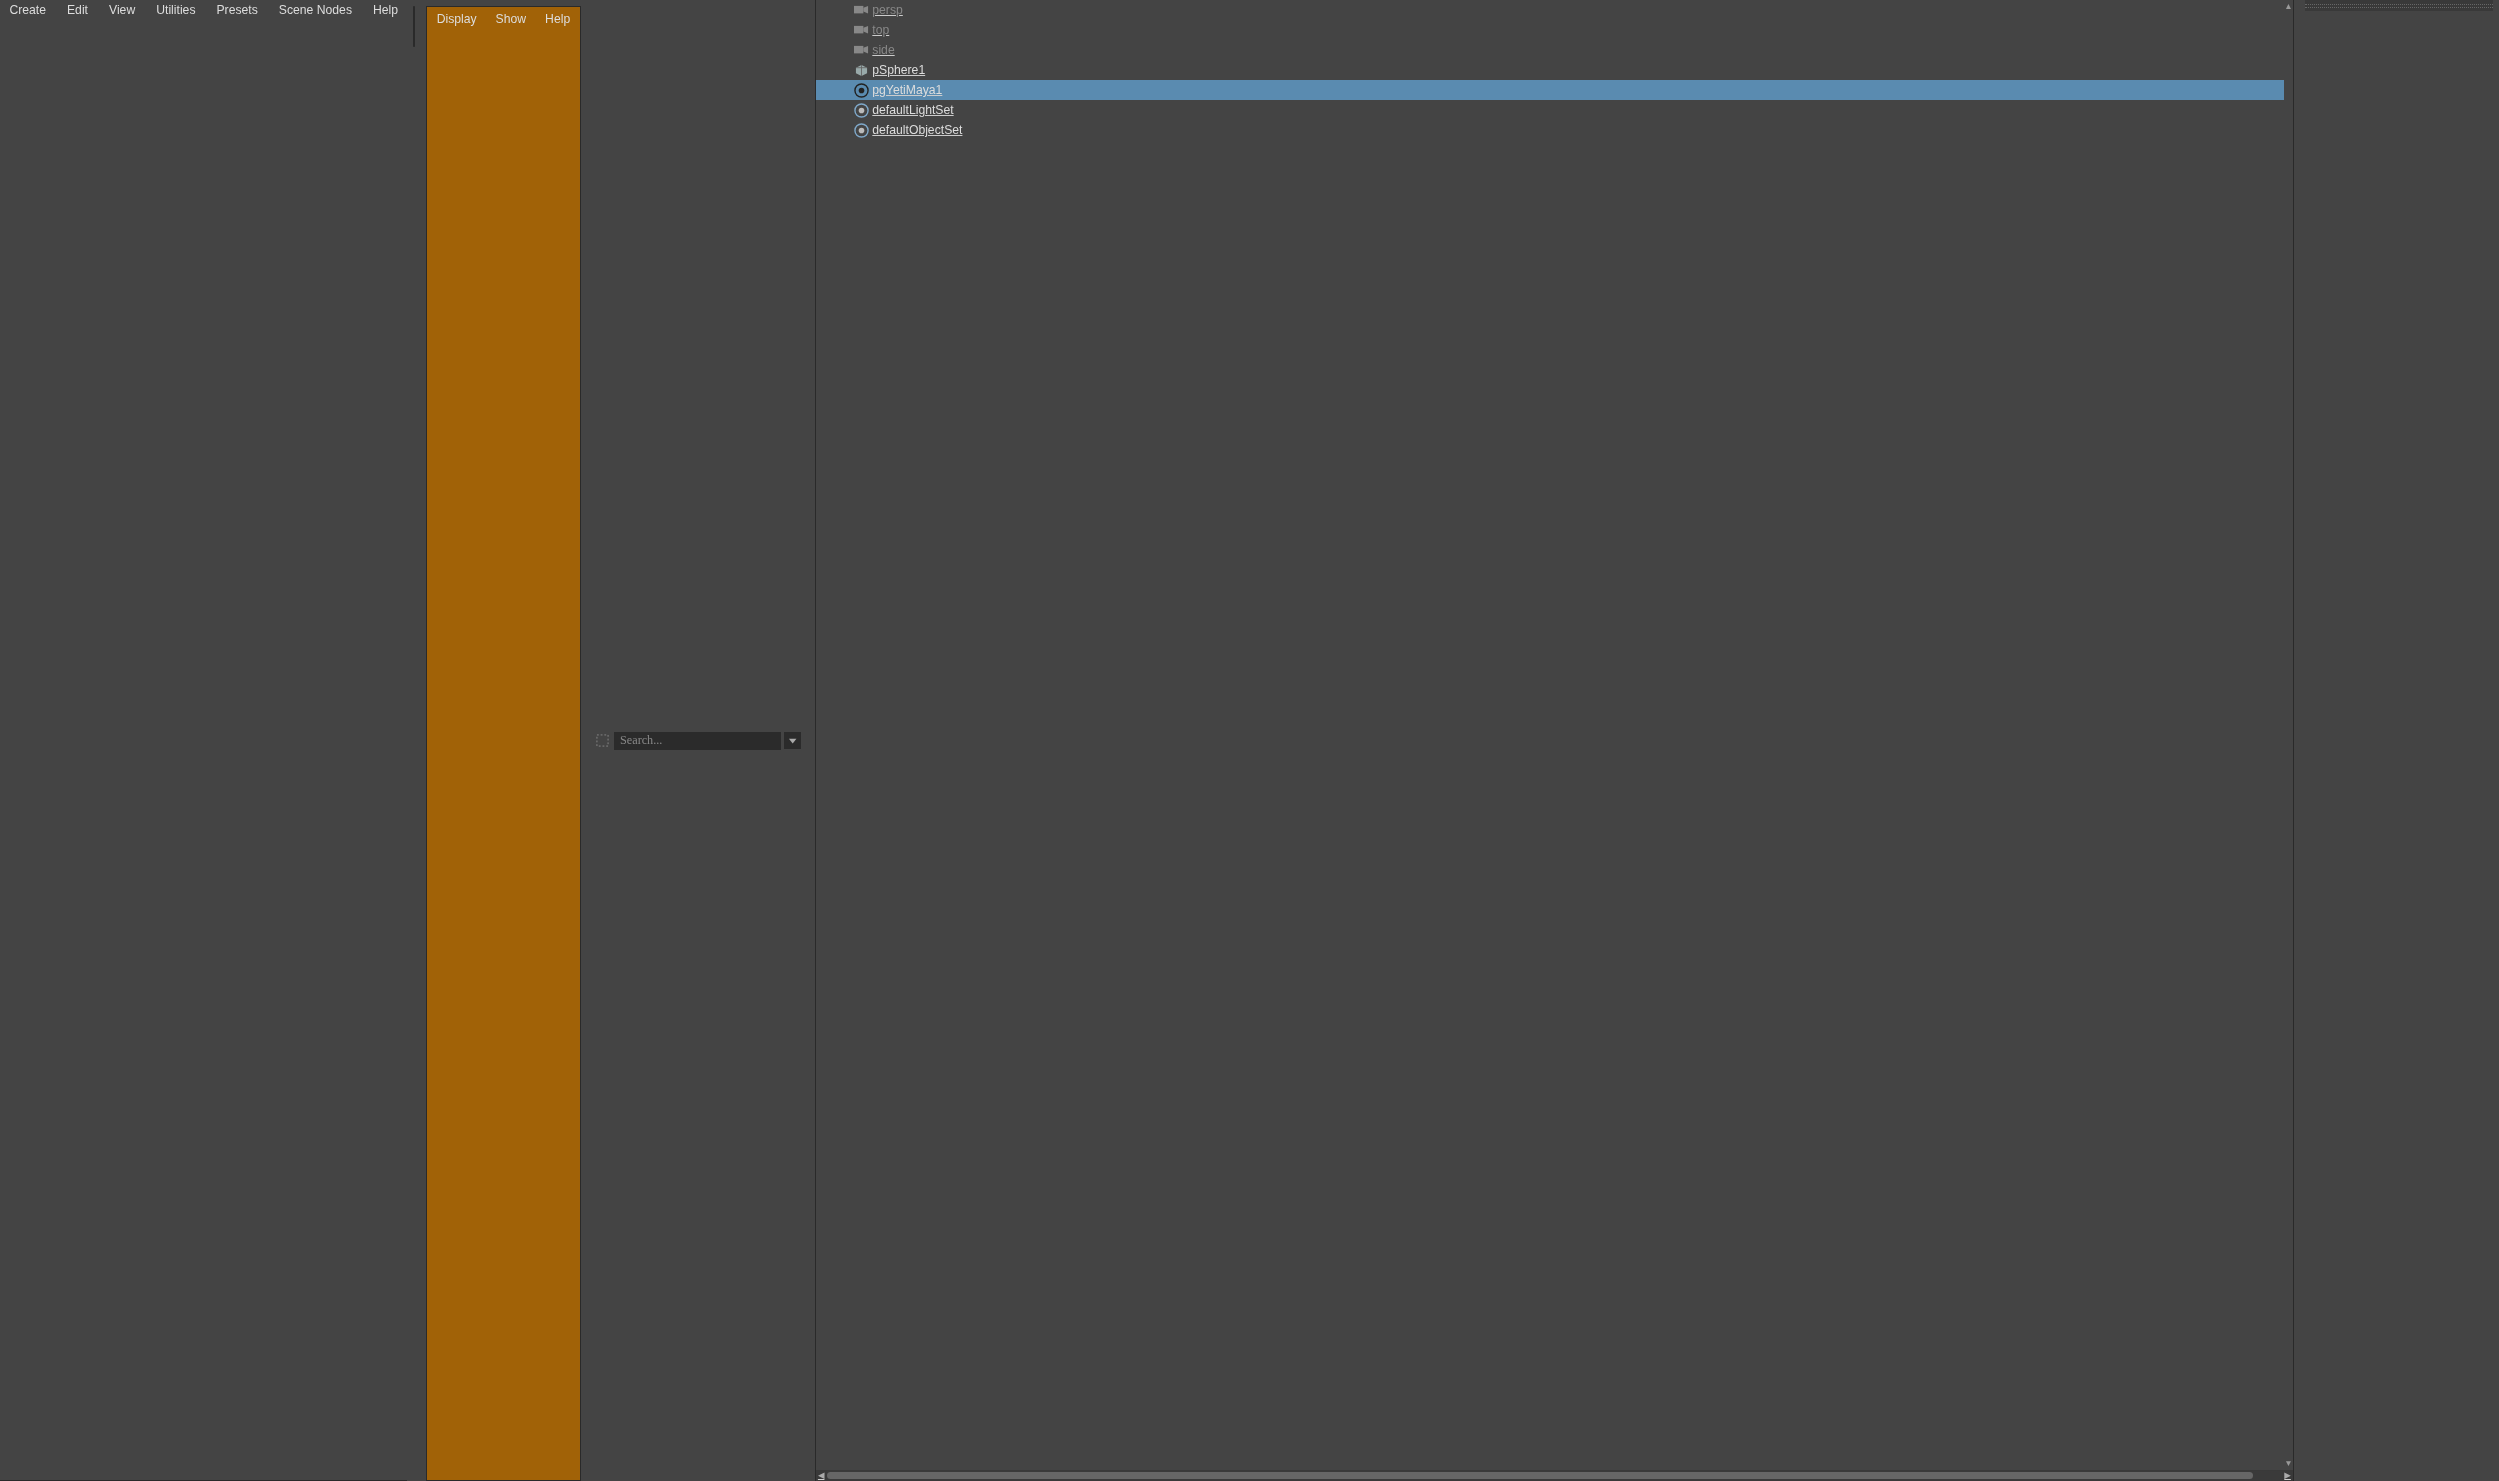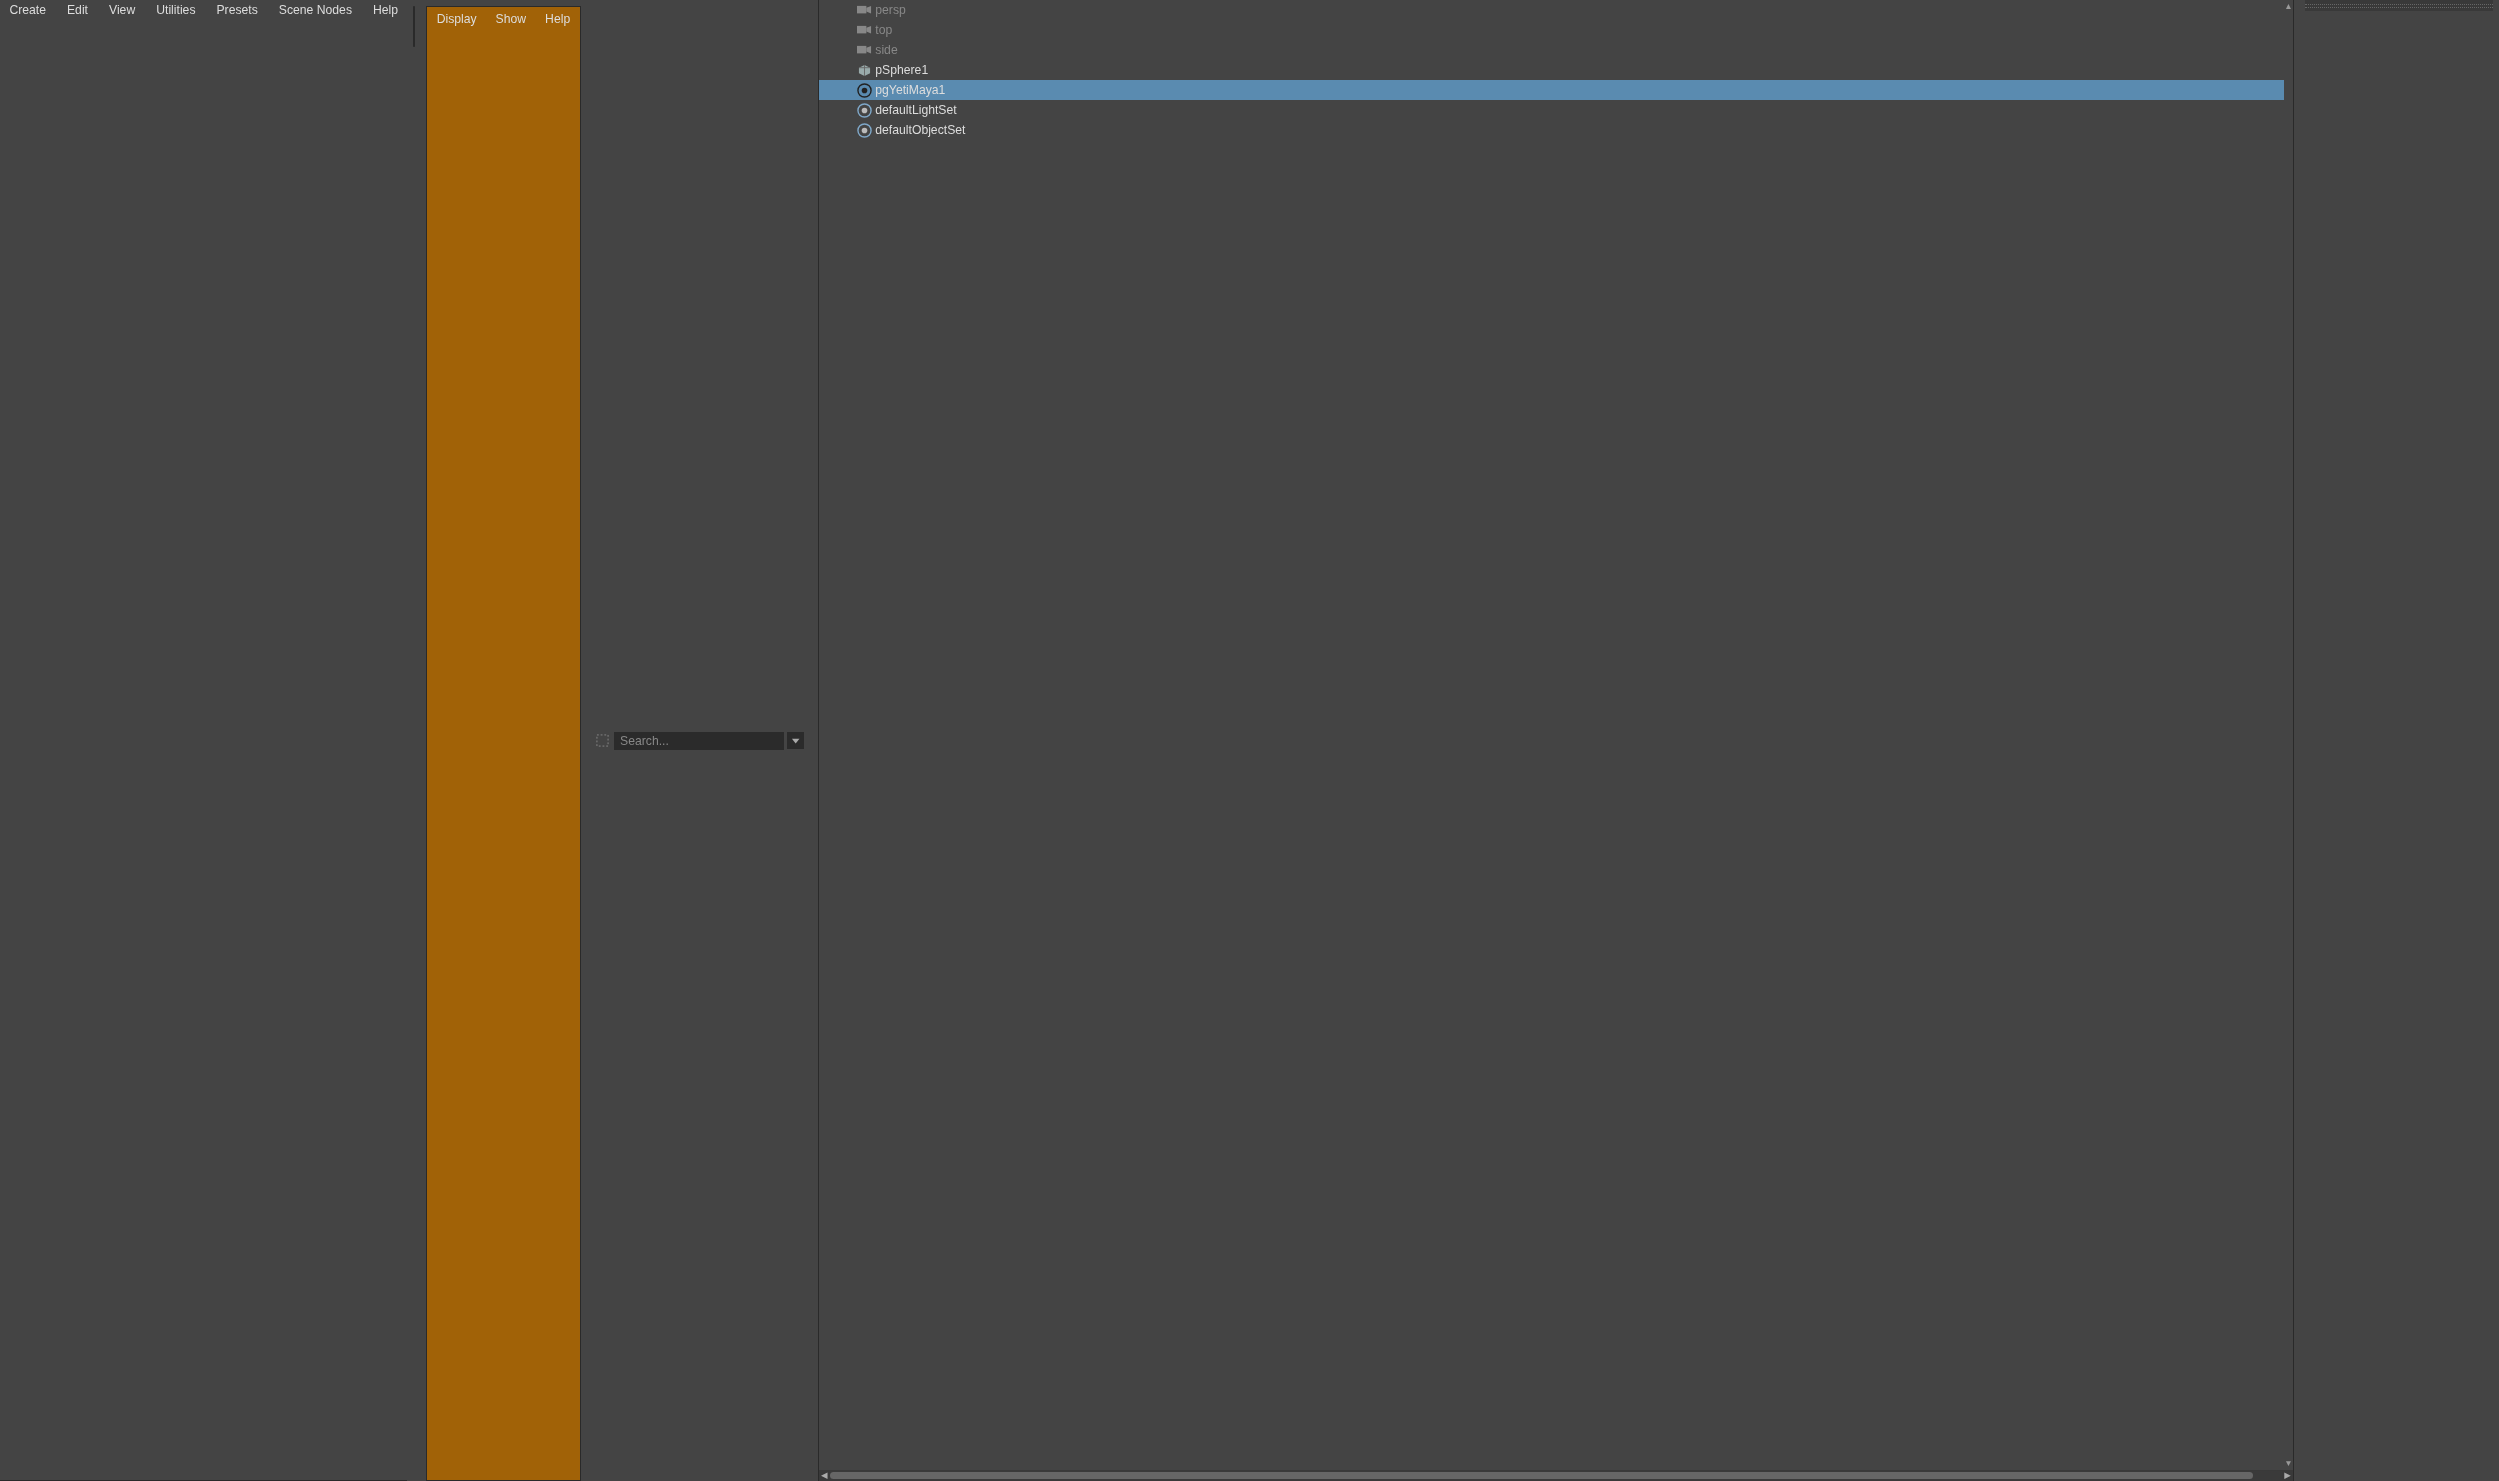--- a/index.html
+++ b/index.html
@@ -68,40 +68,42 @@
   }
   .search-field {
     flex: 1;
     background: #2b2b2b;
     border: none;
     outline: none;
     color: #cccccc;
     font-size: 12.2px;
     padding: 2.8px 5.6px;
     height: 18px;
+    font-family: Liberation Serif, serif;
   }
   .search-field::placeholder { color: #888888; }
   .dropdown-btn {
     width: 17px; height: 17px;
     display:flex; align-items:center; justify-content:center;
     background: #2b2b2b;
     cursor: pointer;
   }
 
   
   .outliner-wrap {
     flex: 1;
     display: flex;
     flex-direction: column;
     margin: 0 5.6px;
     background: #444444;
     border-left: 0.9px solid #2a2a2a;
     border-right: 0.9px solid #2a2a2a;
     position: relative;
     overflow: hidden;
+    text-decoration: underline;
   }
   .outliner {
     flex: 1;
     background: #444444;
     overflow: hidden;
     position: relative;
   }
   .outliner-item {
     display: flex;
     align-items: center;

